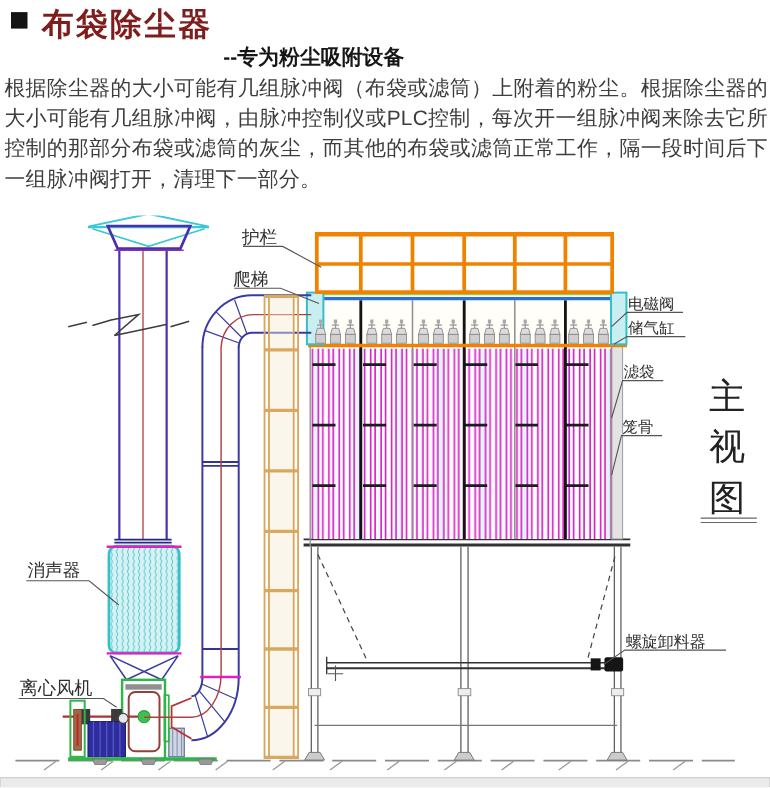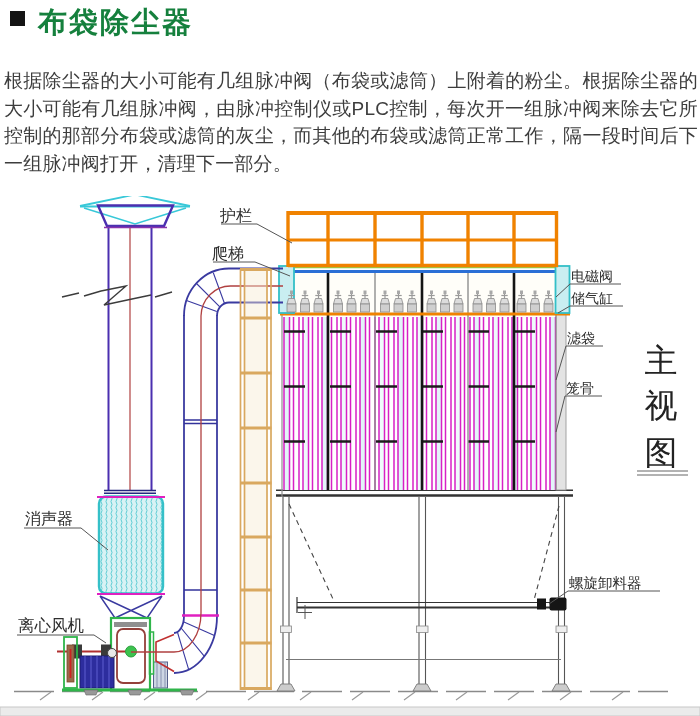--- a/index.html
+++ b/index.html
@@ -1,36 +1,37 @@
 <!DOCTYPE html>
 <html><head>
 <meta charset="utf-8">
 <style>
   html,body{margin:0;padding:0;background:#fff;}
   .page{position:relative;width:700px;height:716px;background:#ffffff;overflow:hidden;
         font-family:"Liberation Sans","DejaVu Sans",sans-serif;}
   .title-row{position:absolute;top:3px;left:10px;display:flex;align-items:flex-start;gap:13px;}
   .bullet{width:15px;height:15px;background:#141414;display:inline-block;margin-top:8px;}
-  .page-title{font-size:29px;font-weight:bold;color:#15803d;margin:0;letter-spacing:2px;}
+  .page-title{font-size:29px;font-weight:bold;color:#7f1d1d;margin:0;letter-spacing:2px;}
   .subtitle{position:absolute;top:39px;left:203px;font-size:19px;font-weight:bold;color:#161616;}
   .desc{position:absolute;top:67px;left:4px;width:694px;margin:0;font-size:19px;line-height:27.5px;
         color:#3d3d3d;text-align:justify;letter-spacing:0.2px;}
   .diagram-svg{position:absolute;top:196px;left:0;}
   text{font-family:"Liberation Sans","DejaVu Sans",sans-serif;fill:#2e2e2e;}
   .serifv{font-family:"Liberation Serif","DejaVu Serif",serif;fill:#222;}
 </style>
 </head>
 <body>
 
 <div class="page">
 
   <div class="title-row">
     <span class="bullet"></span>
     <h1 class="page-title">布袋除尘器</h1>
   </div>
+  <div class="subtitle">--专为粉尘吸附设备</div>
   <p class="desc">根据除尘器的大小可能有几组脉冲阀（布袋或滤筒）上附着的粉尘。根据除尘器的大小可能有几组脉冲阀，由脉冲控制仪或PLC控制，每次开一组脉冲阀来除去它所控制的那部分布袋或滤筒的灰尘，而其他的布袋或滤筒正常工作，隔一段时间后下一组脉冲阀打开，清理下一部分。</p>
 
   <svg class="diagram-svg" width="700" height="520" viewBox="0 196 700 520" xmlns="http://www.w3.org/2000/svg">
 
     <defs>
       <pattern id="bagPat" x="283" y="317" width="38" height="173" patternUnits="userSpaceOnUse">
         <rect width="38" height="173" fill="#ffffff"></rect>
         <rect x="1" width="5.5" height="173" fill="#e2f5f8"></rect>
         <rect x="20" width="5.5" height="173" fill="#eefafb"></rect>
         <g stroke="#d81fc6" stroke-width="1.5">

